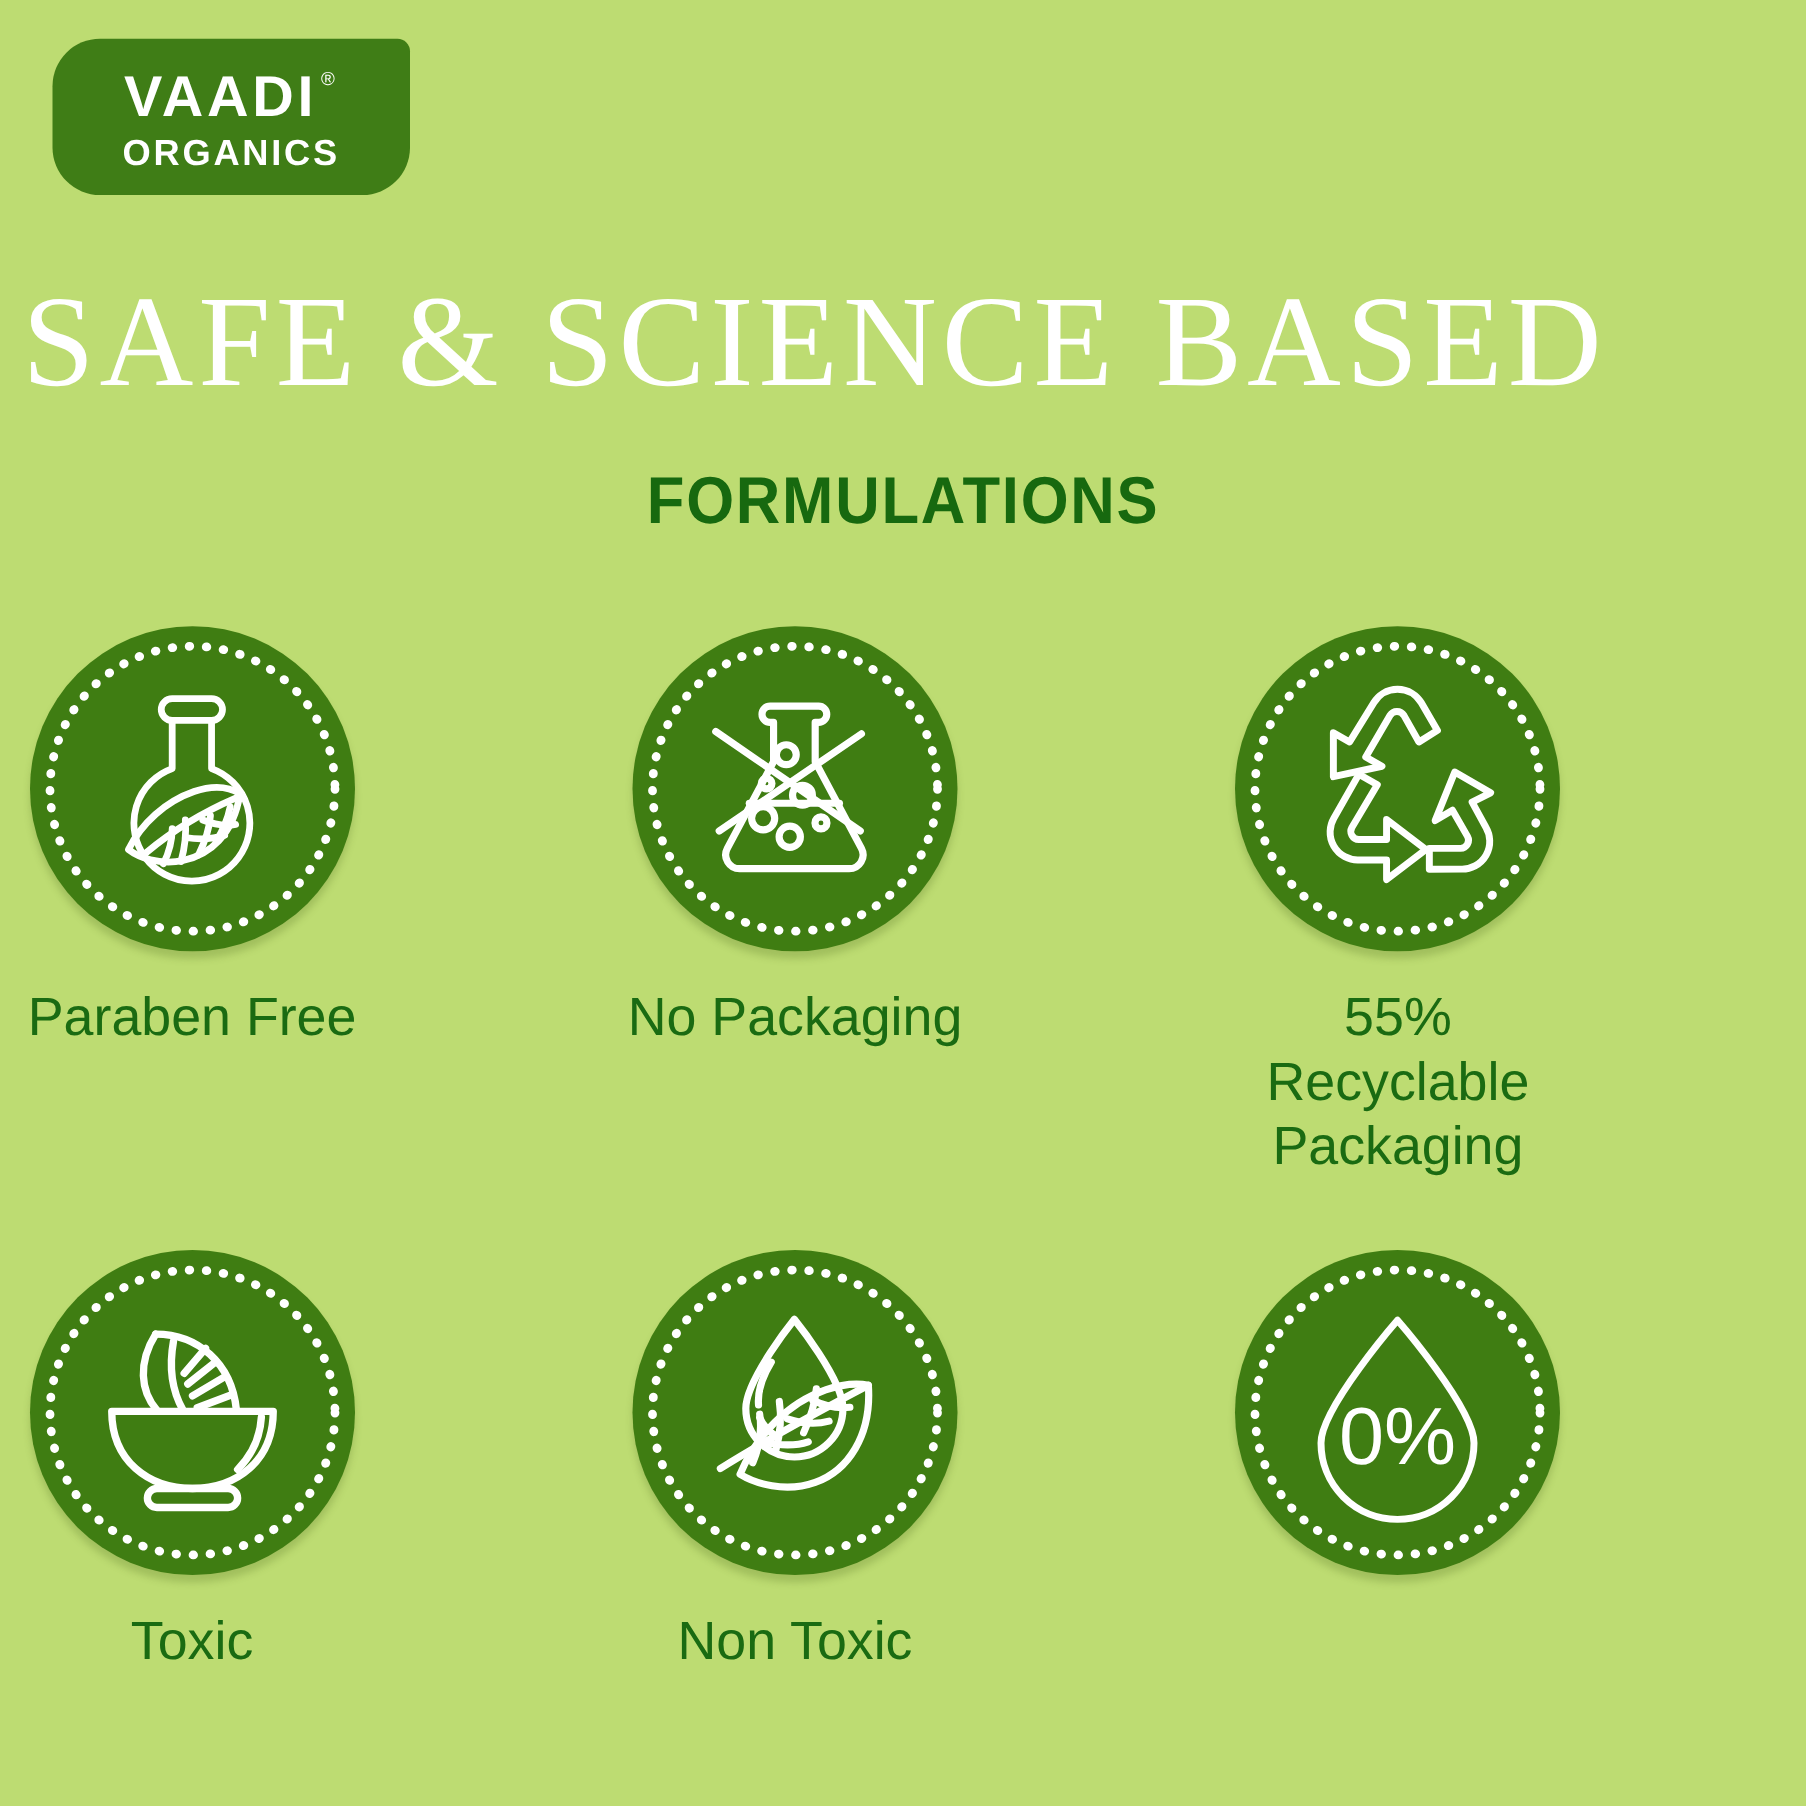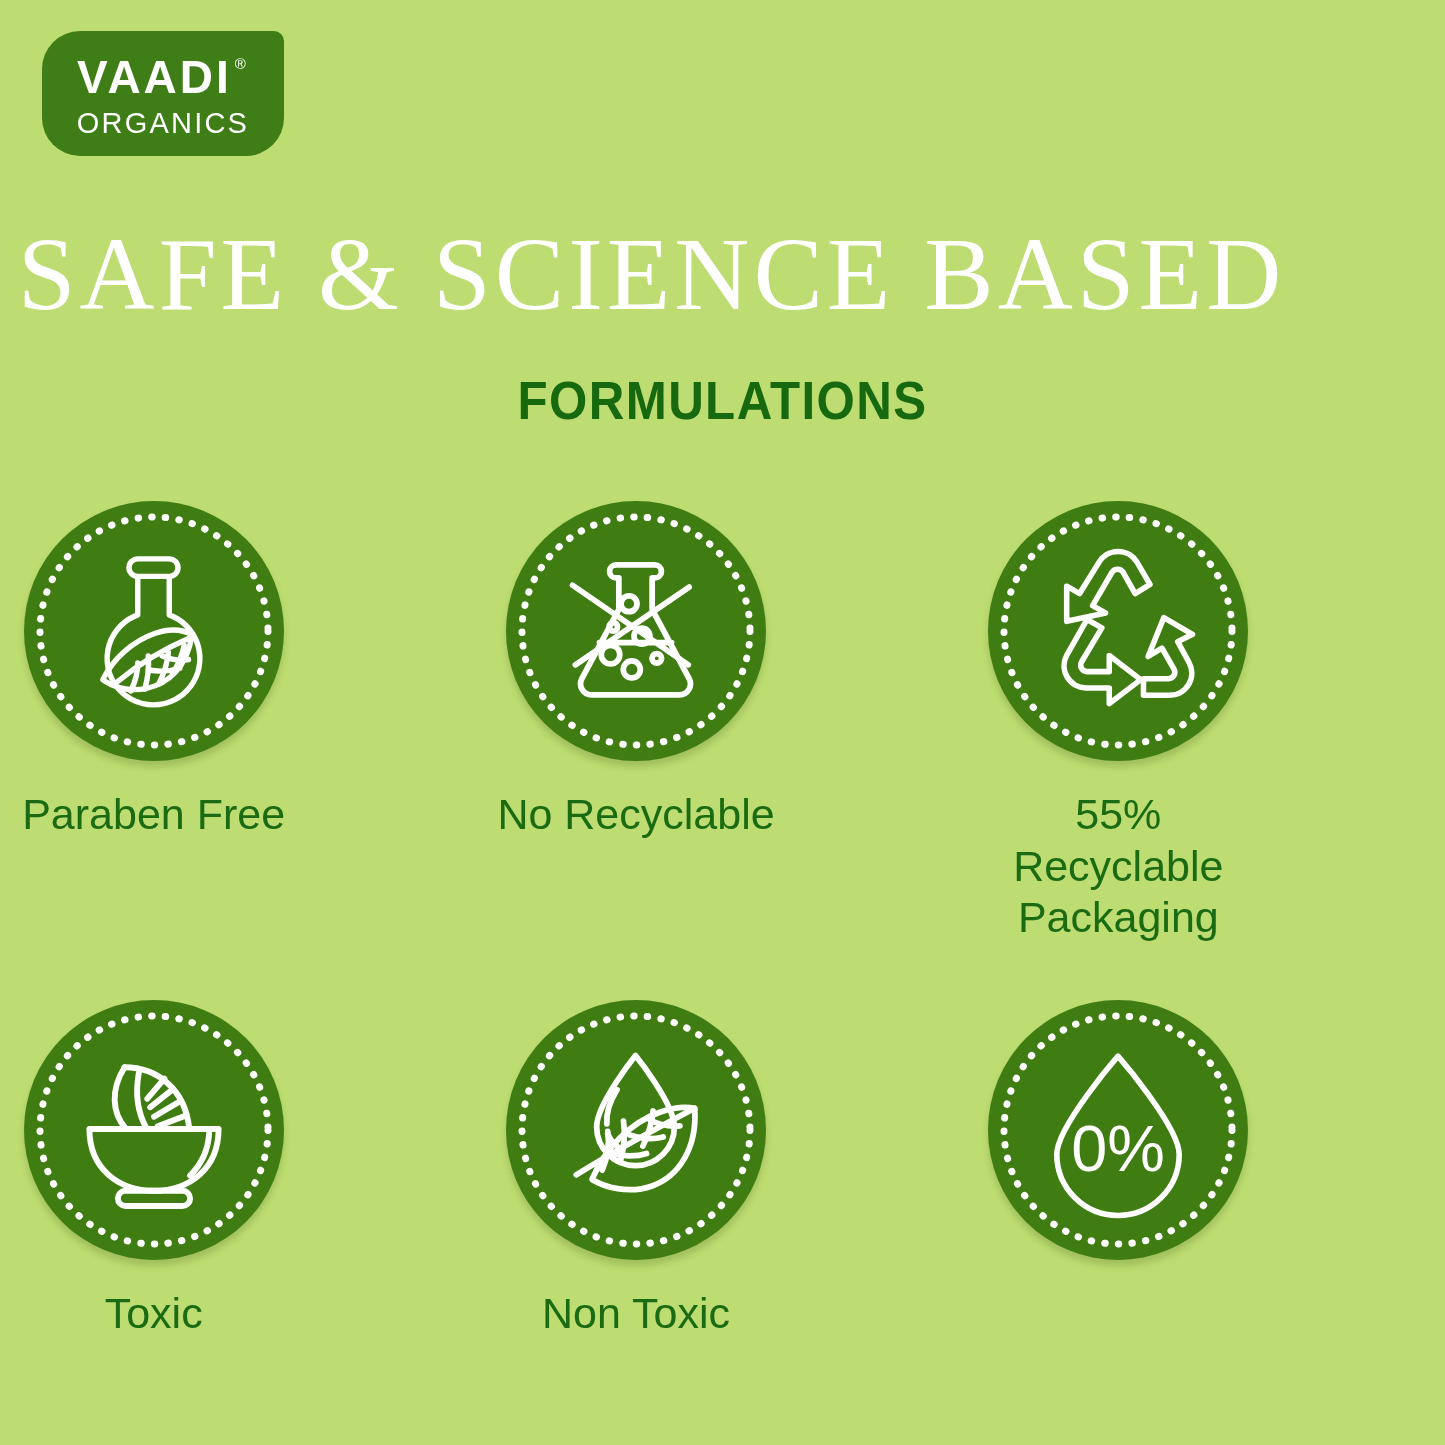--- a/index.html
+++ b/index.html
@@ -13,21 +13,21 @@
     font-family: "Liberation Sans", sans-serif;
     overflow: hidden;
     position: relative;
   }
 
   
   .logo-badge {
     position: absolute;
     left: 42px;
     top: 31px;
-    width: 242px;
+    width: 286px;
     height: 125px;
     background: #3f7d16;
     border-radius: 38px 10px 38px 38px;
     display: flex;
     flex-direction: column;
     justify-content: center;
     align-items: center;
     box-sizing: border-box;
     padding-top: 4px;
   }
@@ -44,21 +44,21 @@
   .logo-reg {
     font-size: 15px;
     line-height: 1;
     margin-left: 3px;
     margin-top: 2px;
     font-weight: 400;
   }
   .logo-bottom {
     color: #ffffff;
     font-size: 29px;
-    font-weight: 400;
+    font-weight: 700;
     letter-spacing: 2.2px;
     line-height: 1;
     margin-top: 9px;
   }
 
   
   .headline {
     position: absolute;
     top: 222px;
     left: 0;
@@ -200,21 +200,21 @@
             <circle cx="38" cy="47.5" r="2.3"></circle>
             <circle cx="53.5" cy="52.5" r="4.3"></circle>
             <circle cx="36.5" cy="62.5" r="5"></circle>
             <circle cx="48" cy="70.5" r="4.6"></circle>
             <circle cx="61.5" cy="64.5" r="2.6"></circle>
             <path d="M16 25 L78.5 68"></path>
             <path d="M79 26 L17.5 68"></path>
           </svg>
         </div>
       </div>
-      <div class="label">No Recyclable</div>
+      <div class="label">No Packaging</div>
     </div>
 
     <div class="cell">
       <div class="badge-wrap">
         <div class="badge">
           <svg class="dotring" viewBox="0 0 260 260">
             <circle cx="130" cy="130" r="114" fill="none" stroke="#ffffff" stroke-width="7" stroke-linecap="round" stroke-dasharray="0.5 13.2"></circle>
           </svg>
           <svg width="185" height="185" viewBox="0 0 100 100" fill="none" stroke="#ffffff" stroke-width="3.0" stroke-linecap="round" stroke-linejoin="round">
 

